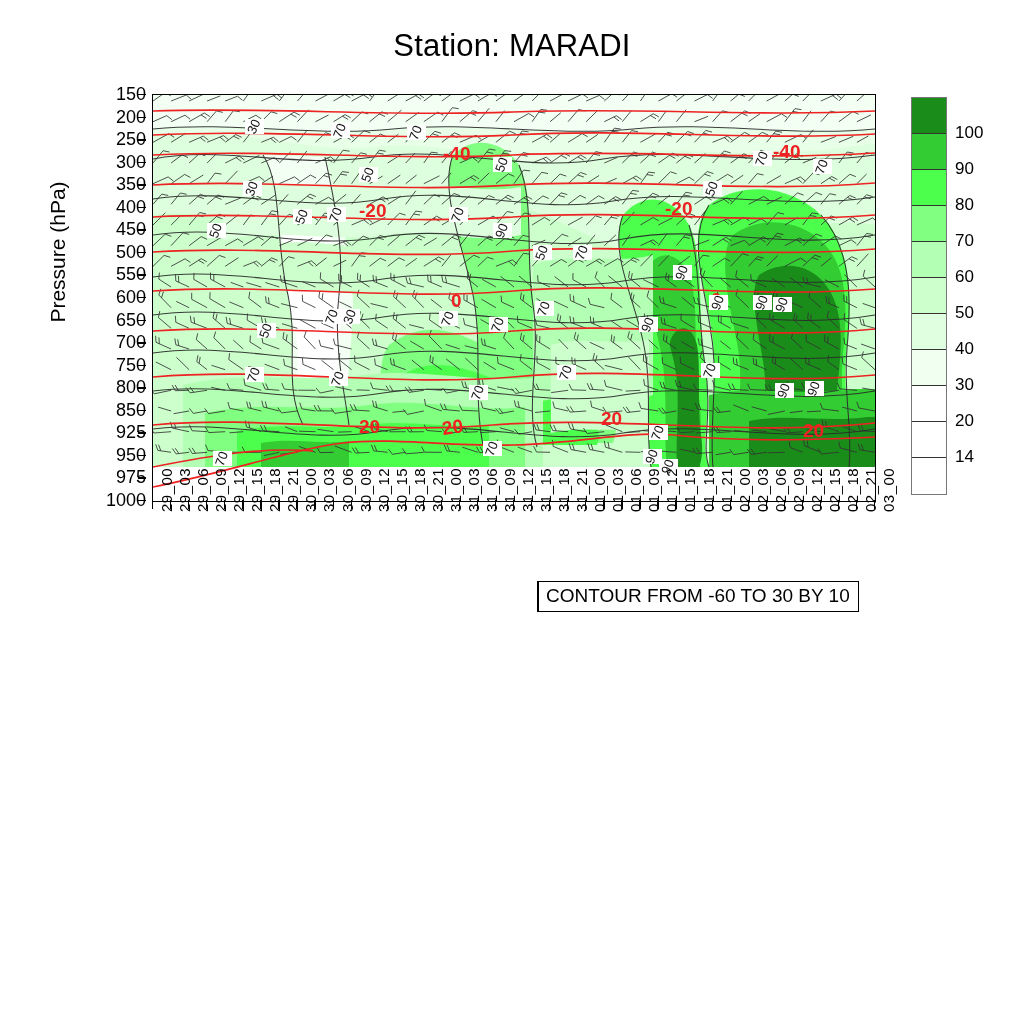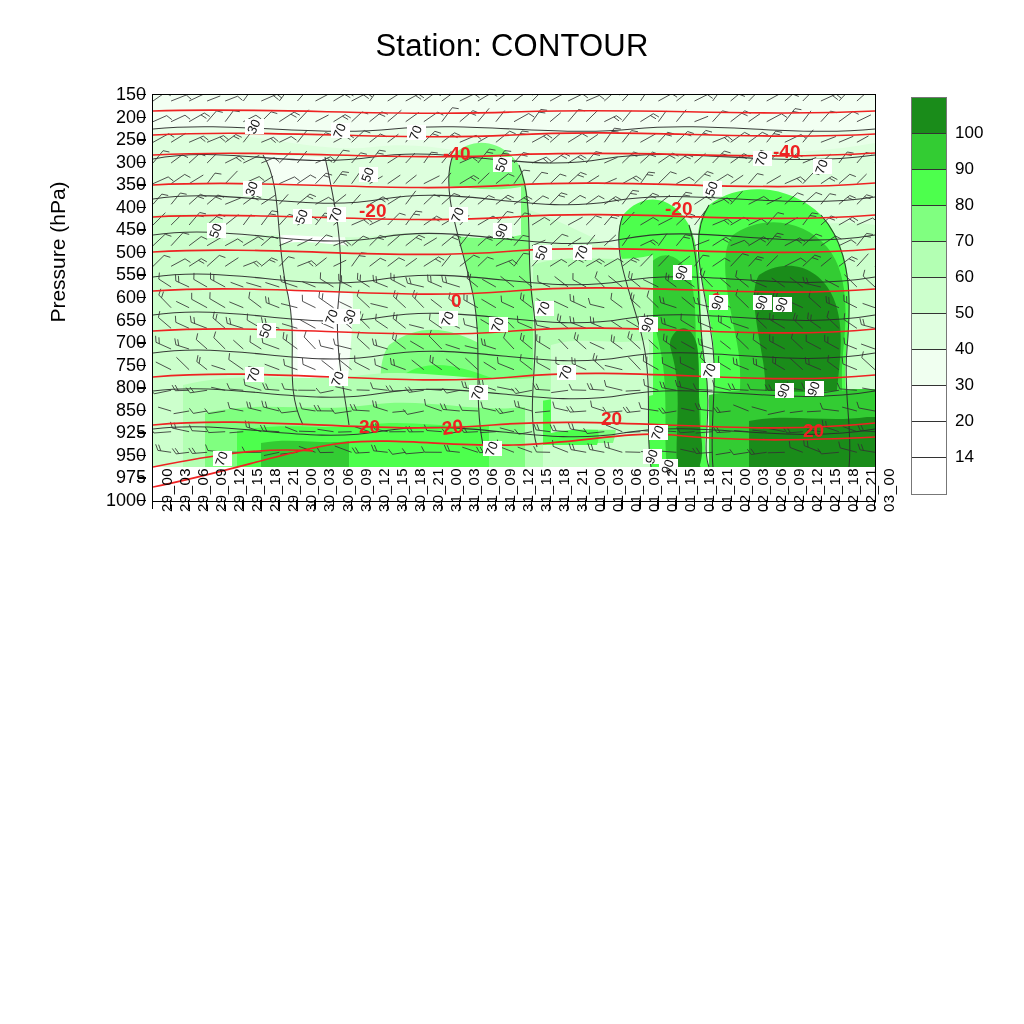--- a/index.html
+++ b/index.html
@@ -23,21 +23,21 @@
   .cband{width:100%;box-sizing:border-box;border-bottom:1px solid #333;}
   .cband:last-child{border-bottom:none;}
   .clab{position:absolute;left:955px;font-size:17px;}
   
   #caption{left:537px;top:581px;border:1.4px solid #000;padding:3px 8px 4px 8px;
            font-size:19px;background:#fff;box-shadow:2px 0 0 -1px #000 inset;}
 </style>
 </head>
 <body>
 
-<div class="abs" id="title">Station: CONTOUR</div>
+<div class="abs" id="title">Station: MARADI</div>
 
 <div class="abs" style="left:0;top:0;width:1024px;height:620px;">
 
   <div class="abs" id="ylabel">Pressure (hPa)</div>
 
   <div class="abs" id="yaxis-ticks" style="left:86px;top:94px;width:60px;height:406px;">
       <div class="ytick" style="top: -9px;">150</div>
       <div class="ytickmark" style="top: 0px; left: 52px;"></div>
       <div class="ytick" style="top: 13.5556px;">200</div>
       <div class="ytickmark" style="top: 22.5556px; left: 52px;"></div>
@@ -1946,20 +1946,21 @@
       <div class="clab" style="top: 195px;">80</div>
       <div class="clab" style="top: 231px;">70</div>
       <div class="clab" style="top: 267px;">60</div>
       <div class="clab" style="top: 303px;">50</div>
       <div class="clab" style="top: 339px;">40</div>
       <div class="clab" style="top: 375px;">30</div>
       <div class="clab" style="top: 411px;">20</div>
       <div class="clab" style="top: 447px;">14</div>
     </div>
 
+  <div class="abs" id="caption">CONTOUR FROM -60 TO 30 BY 10</div>
 </div>
 
 <div class="abs" style="left:0;top:640px;width:1024px;height:170px;">
   
   
   
   
 </div>
 
 <div class="abs" style="left:0;top:820px;width:1024px;height:200px;">

